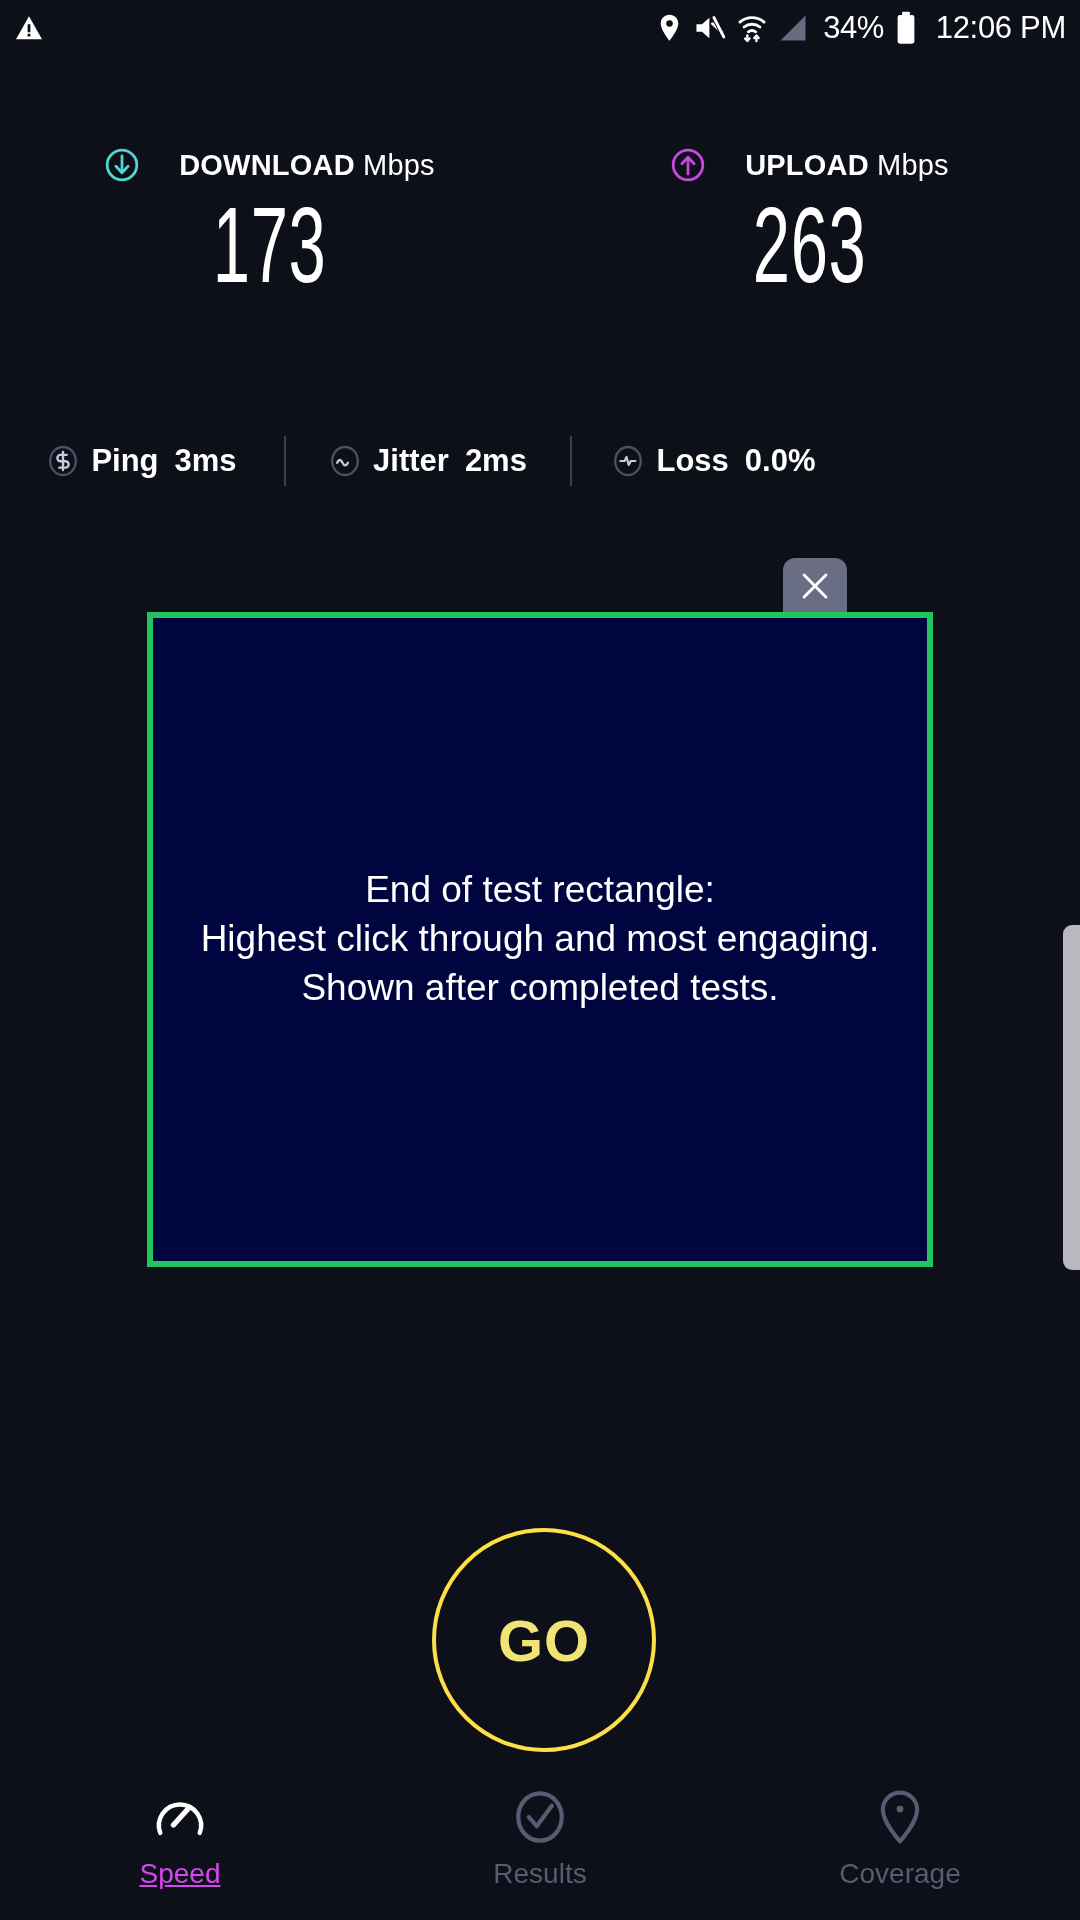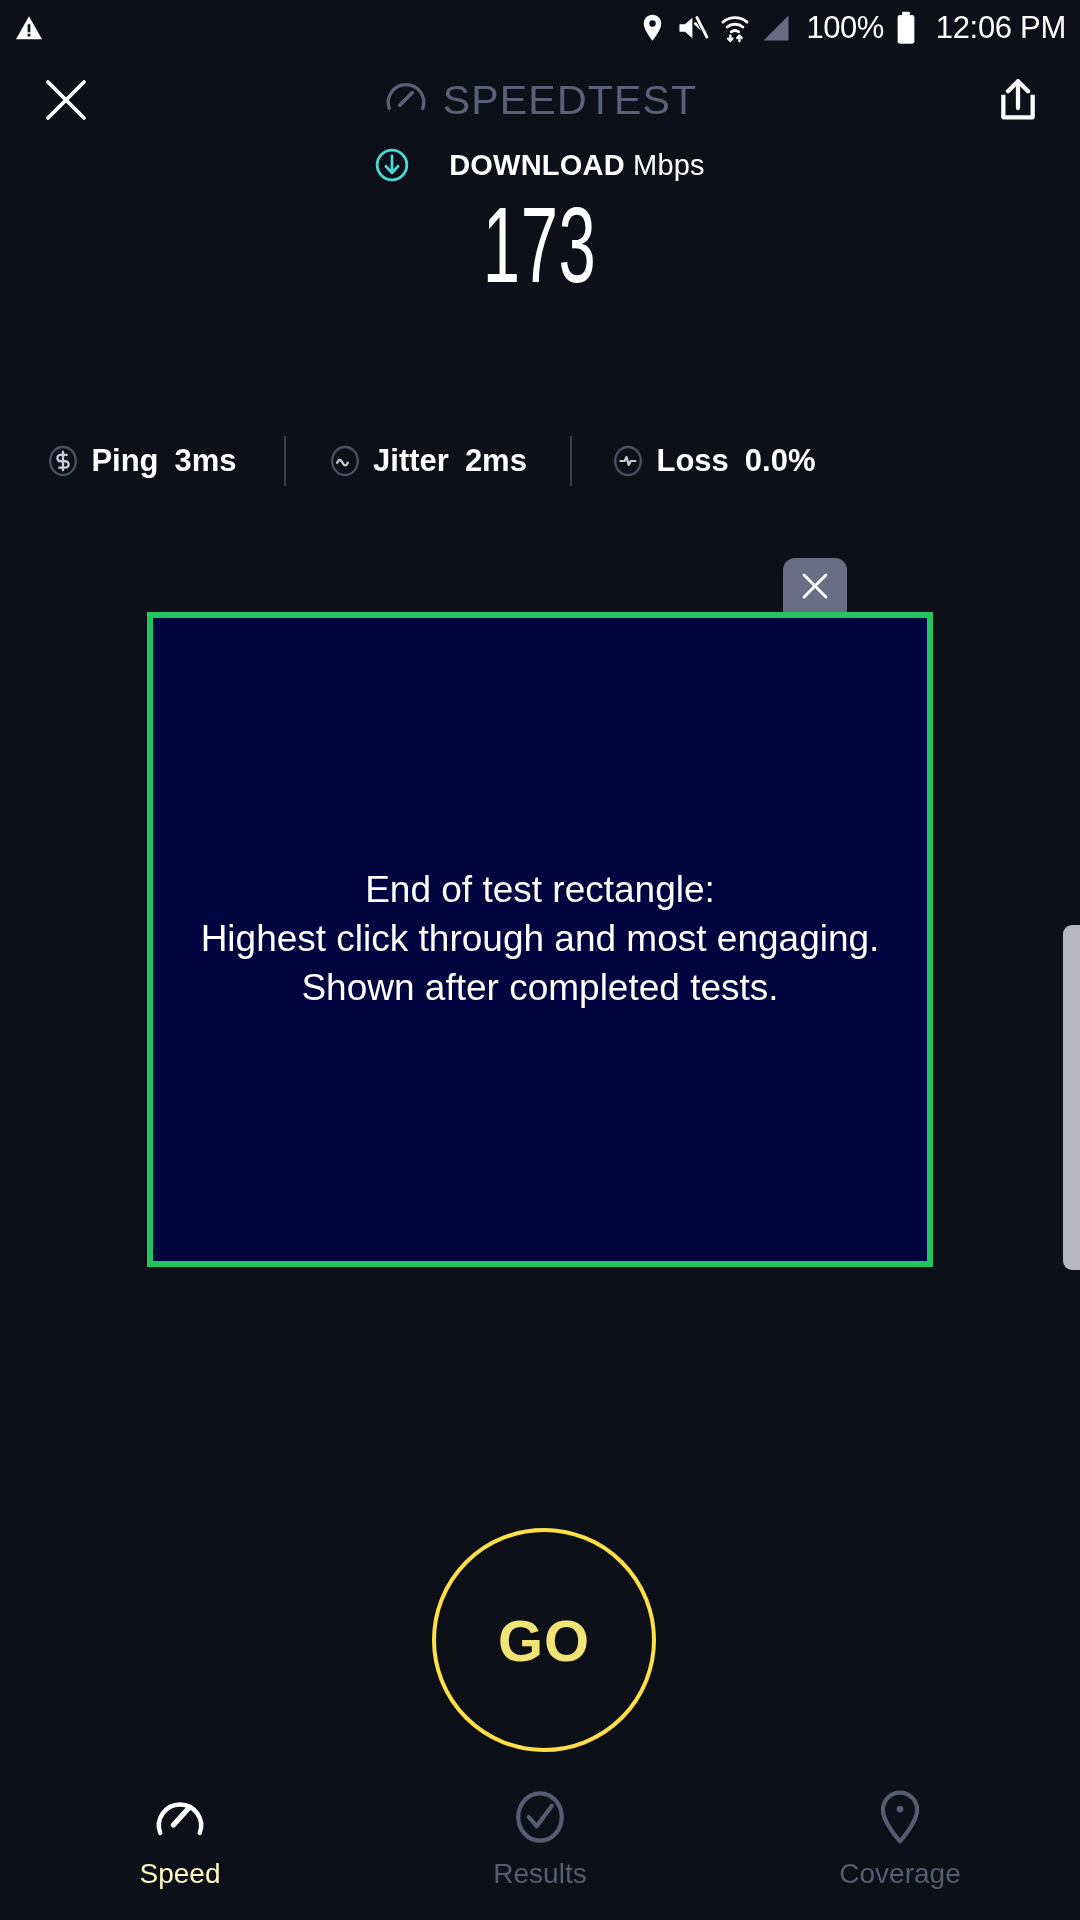--- a/index.html
+++ b/index.html
@@ -261,21 +261,21 @@
     align-items: center;
     gap: 12px;
     padding-top: 18px;
     cursor: pointer;
   }
   .nav-label {
     font-size: 28px;
     color: #575c72;
     font-weight: 400;
   }
-  .nav-item.active .nav-label { color: #fef9c3; }
+  .nav-item.active .nav-label { color: #d946ef; text-decoration: underline; }
 </style>
 </head>
 <body>
 
 <div id="app">
 
   <div class="statusbar">
     <div class="sb-left">
       <span class="ico">
         <svg width="30" height="30" viewBox="0 0 24 24">
@@ -308,78 +308,67 @@
           <path d="M9 16.1 A5.3 5.3 0 0 1 15 16.1" stroke="#ffffff" stroke-width="2.3" fill="none" stroke-linecap="round"></path>
           <path d="M8.2 19 v4.4 M6.4 21.6 l1.8 2 1.8-2" stroke="#ffffff" stroke-width="1.9" fill="none" stroke-linecap="round" stroke-linejoin="round"></path>
           <path d="M15.6 23.6 v-4.4 M13.8 21.2 l1.8-2 1.8 2" stroke="#ffffff" stroke-width="1.9" fill="none" stroke-linecap="round" stroke-linejoin="round"></path>
         </svg>
       </span>
       <span class="ico">
         <svg width="30" height="28" viewBox="0 0 24 22">
           <path d="M22 1 L22 21 L2 21 Z" fill="#676c82"></path>
         </svg>
       </span>
-      <span class="sb-battpct">100%</span>
+      <span class="sb-battpct">34%</span>
       <span class="ico">
         <svg width="22" height="34" viewBox="0 0 16 26">
           <rect x="5" y="0.6" width="6" height="2.6" rx="0.8" fill="#ffffff"></rect>
           <rect x="1.6" y="3" width="12.8" height="22" rx="1.8" fill="#ffffff"></rect>
         </svg>
       </span>
       <span class="sb-time">12:06 PM</span>
     </div>
   </div>
 
-  <div class="appbar">
-    <div class="brand">
-      <span class="ico">
-        <svg width="46" height="46" viewBox="0 0 44 44">
-          <path d="M6 30 A17 17 0 1 1 38 30" stroke="#5b6078" stroke-width="3.2" fill="none" stroke-linecap="round"></path>
-          <path d="M16 27 L28 15" stroke="#5b6078" stroke-width="3.6" stroke-linecap="round"></path>
-        </svg>
-      </span>
-      <span class="brand-text">SPEEDTEST</span>
-    </div>
-    <div class="close-x">
-      <span class="ico">
-        <svg width="48" height="48" viewBox="0 0 40 40">
-          <path d="M5 5 L35 35 M35 5 L5 35" stroke="#ffffff" stroke-width="3.2" stroke-linecap="round"></path>
-        </svg>
-      </span>
-    </div>
-    <div class="share-btn">
-      <span class="ico">
-        <svg width="46" height="48" viewBox="0 0 34 36">
-          <path d="M6 14 V31 H28 V14" stroke="#ffffff" stroke-width="3.2" fill="none" stroke-linejoin="round"></path>
-          <path d="M17 24 V4" stroke="#ffffff" stroke-width="3.2" stroke-linecap="round"></path>
-          <path d="M9.5 11.5 L17 4 L24.5 11.5" stroke="#ffffff" stroke-width="3.2" fill="none" stroke-linecap="round" stroke-linejoin="round"></path>
-        </svg>
-      </span>
-    </div>
-  </div>
 
   <div class="results">
     <div class="dlul-row">
       <div class="dlul-col">
         <div class="dlul-head">
           <span class="ico">
             <svg width="34" height="34" viewBox="0 0 28 28">
               <circle cx="14" cy="14" r="12.2" stroke="#4fd7d2" stroke-width="2.3" fill="none"></circle>
               <path d="M14 6.6 V20" stroke="#4fd7d2" stroke-width="2.3" stroke-linecap="round"></path>
               <path d="M9 15 L14 20.4 L19 15" stroke="#4fd7d2" stroke-width="2.3" fill="none" stroke-linecap="round" stroke-linejoin="round"></path>
             </svg>
           </span>
           <span class="dlul-label">
             <span class="kind">DOWNLOAD</span>
             <span class="unit">Mbps</span>
           </span>
         </div>
         <div class="dlul-value">173</div>
       </div>
 
+      <div class="dlul-col">
+        <div class="dlul-head">
+          <span class="ico">
+            <svg width="34" height="34" viewBox="0 0 28 28">
+              <circle cx="14" cy="14" r="12.2" stroke="#c64ae0" stroke-width="2.3" fill="none"></circle>
+              <path d="M14 21.4 V8" stroke="#c64ae0" stroke-width="2.3" stroke-linecap="round"></path>
+              <path d="M9 13 L14 7.6 L19 13" stroke="#c64ae0" stroke-width="2.3" fill="none" stroke-linecap="round" stroke-linejoin="round"></path>
+            </svg>
+          </span>
+          <span class="dlul-label">
+            <span class="kind">UPLOAD</span>
+            <span class="unit">Mbps</span>
+          </span>
+        </div>
+        <div class="dlul-value">263</div>
+      </div>
     </div>
 
     <div class="pjl-row">
       <div class="pjl-item">
         <span class="ico">
           <svg width="32" height="32" viewBox="0 0 26 26">
             <ellipse cx="13" cy="13" rx="10.4" ry="11.4" stroke="#4a5066" stroke-width="1.9" fill="none"></ellipse>
             <path d="M16 8 H11 a2.6 2.6 0 0 0 0 5.2 h4 a2.6 2.6 0 0 1 0 5.2 H10" stroke="#c9ccd8" stroke-width="1.9" fill="none" stroke-linecap="round"></path>
             <path d="M13 5.6 V20.4" stroke="#c9ccd8" stroke-width="1.9" stroke-linecap="round"></path>
           </svg>

